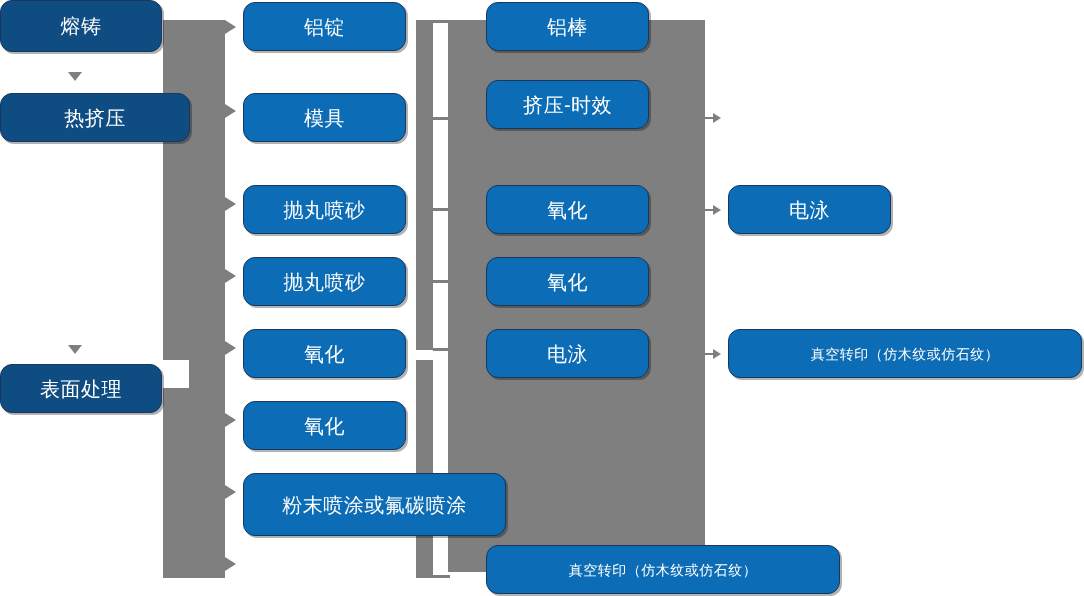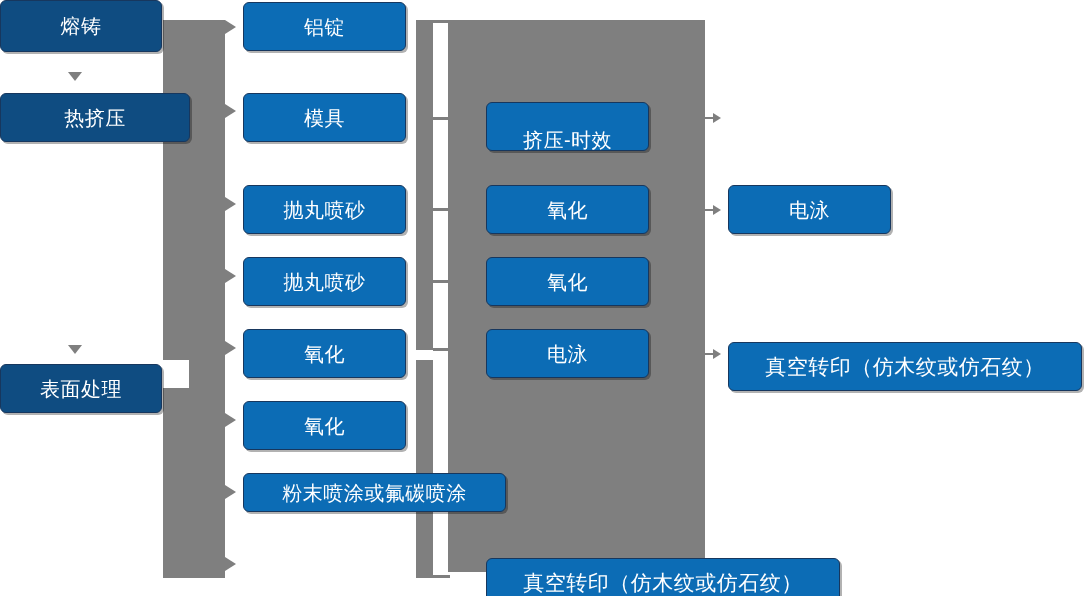--- a/index.html
+++ b/index.html
@@ -61,27 +61,27 @@
     position: absolute;
     box-sizing: border-box;
     display: flex;
     align-items: center;
     justify-content: center;
     color: #ffffff;
     font-size: 20px;
     line-height: 1;
     letter-spacing: 0.5px;
     border: 1px solid #17375E;
-    border-radius: 6px;
+    border-radius: 12px;
     box-shadow: 2px 2px 0 rgba(0,0,0,0.30);
     white-space: nowrap;
   }
   .node.primary { background: #0C6CB5; }
   .node.dark    { background: #0F4C81; }
-  .node.wide    { font-size: 21px; margin-top: 13px; }
+  .node.wide    { font-size: 14px; }
 </style>
 </head>
 <body>
 
 <div id="canvas">
 
   <div class="gray" style="left:163px; top:20px; width:62px; height:558px;"></div>
 
   <div class="white-notch" style="left:163px; top:360px; width:26px; height:30px;"></div>
 
@@ -154,27 +154,30 @@
   </div>
 
   <div class="node primary" style="left:243px; top:329px; width:163px; height:49px;">
     <span>氧化</span>
   </div>
 
   <div class="node primary" style="left:243px; top:401px; width:163px; height:49px;">
     <span>氧化</span>
   </div>
 
-  <div class="node primary" style="left:243px; top:473px; width:263px; height:39px;">
+  <div class="node primary" style="left:243px; top:473px; width:263px; height:63px;">
     <span>粉末喷涂或氟碳喷涂</span>
   </div>
 
 
-
-  <div class="node primary" style="left:486px; top:102px; width:163px; height:49px;align-items:flex-end;">
+  <div class="node primary" style="left:486px; top:2px; width:163px; height:49px;">
+    <span>铝棒</span>
+  </div>
+
+  <div class="node primary" style="left:486px; top:80px; width:163px; height:49px;">
     <span>挤压-时效</span>
   </div>
 
   <div class="node primary" style="left:486px; top:185px; width:163px; height:49px;">
     <span>氧化</span>
   </div>
 
   <div class="node primary" style="left:486px; top:257px; width:163px; height:49px;">
     <span>氧化</span>
   </div>

